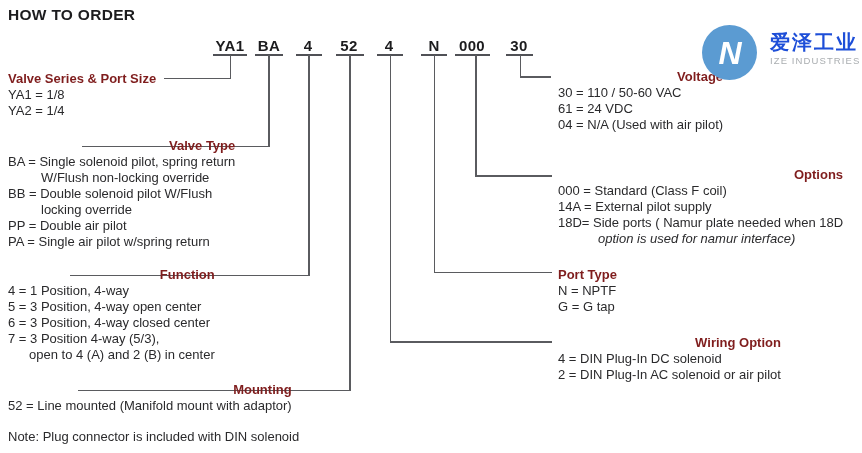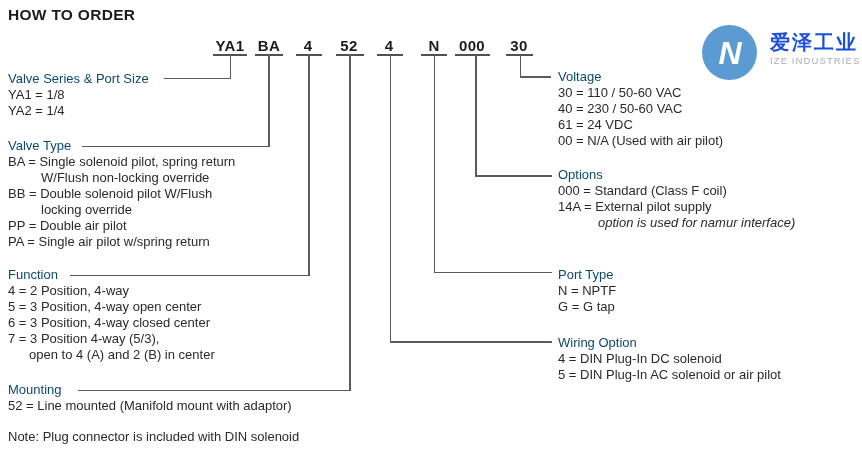--- a/index.html
+++ b/index.html
@@ -15,21 +15,21 @@
   .code {
     position:absolute; top:37px; transform:translateX(-50%);
     font-size:15px; font-weight:bold; color:#1c1c1e; letter-spacing:.4px; white-space:nowrap;
   }
   .underline { position:absolute; top:54px; height:2px; background:#505156; }
   
   .vline { position:absolute; width:1.5px; background:#5a5b5f; }
   .hline { position:absolute; height:1.5px; background:#5a5b5f; }
   
   .section { position:absolute; font-size:13px; line-height:16px; white-space:nowrap; }
-  .sec-title { font-weight:normal; color:#0c4a6e; }
+  .sec-title { font-weight:bold; color:#7f1d1d;text-align:right; }
   .indent-vt { padding-left:33px; }
   .indent-fn { padding-left:21px; }
   .indent-op { padding-left:40px;font-style:italic; }
   .note { position:absolute; left:8px; top:429px; font-size:13px; color:#2a2a2c; white-space:nowrap; }
   
   .logo { position:absolute; left:702px; top:25px; display:flex; align-items:flex-start; }
   .logo-text { margin-left:13px; padding-top:6px; }
   .brand-cn { font-size:20px; font-weight:bold; color:#1d4ed8; letter-spacing:2px; line-height:22px; }
   .brand-en { font-size:9.5px; color:#a9adb0; letter-spacing:1.1px; margin-top:2px; }
 </style>
@@ -93,57 +93,57 @@
     <div>BA = Single solenoid pilot, spring return</div>
     <div class="indent-vt">W/Flush non-locking override</div>
     <div>BB = Double solenoid pilot W/Flush</div>
     <div class="indent-vt">locking override</div>
     <div>PP = Double air pilot</div>
     <div>PA = Single air pilot w/spring return</div>
   </div>
 
   <div class="section" style="left:8px;top:267px">
     <div class="sec-title">Function</div>
-    <div>4 = 2 Position, 4-way</div>
+    <div>4 = 1 Position, 4-way</div>
     <div>5 = 3 Position, 4-way open center</div>
     <div>6 = 3 Position, 4-way closed center</div>
     <div>7 = 3 Position 4-way (5/3),</div>
     <div class="indent-fn">open to 4 (A) and 2 (B) in center</div>
   </div>
 
   <div class="section" style="left:8px;top:382px">
     <div class="sec-title">Mounting</div>
     <div>52 = Line mounted (Manifold mount with adaptor)</div>
   </div>
 
   <div class="section" style="left:558px;top:69px">
     <div class="sec-title">Voltage</div>
     <div>30 = 110 / 50-60 VAC</div>
-    <div>40 = 230 / 50-60 VAC</div>
     <div>61 = 24 VDC</div>
-    <div>00 = N/A (Used with air pilot)</div>
+    <div>04 = N/A (Used with air pilot)</div>
   </div>
 
   <div class="section" style="left:558px;top:167px">
     <div class="sec-title">Options</div>
     <div>000 = Standard (Class F coil)</div>
     <div>14A = External pilot supply</div>
+    <div>18D= Side ports ( Namur plate needed when 18D</div>
     <div class="indent-op">option is used for namur interface)</div>
   </div>
 
   <div class="section" style="left:558px;top:267px">
     <div class="sec-title">Port Type</div>
     <div>N = NPTF</div>
     <div>G = G tap</div>
   </div>
 
   <div class="section" style="left:558px;top:335px">
     <div class="sec-title">Wiring Option</div>
     <div>4 = DIN Plug-In DC solenoid</div>
-    <div>5 = DIN Plug-In AC solenoid or air pilot</div>
+    <div>2 = DIN Plug-In AC solenoid or air pilot</div>
   </div>
 
   <div class="note">Note: Plug connector is included with DIN solenoid</div>
 
   <div class="logo">
     <svg width="55" height="55" viewBox="0 0 55 55">
       <circle cx="27.5" cy="27.5" r="27.5" fill="#5b9bd2"></circle>
       <text x="28" y="39" font-size="32" font-weight="bold" font-style="italic" text-anchor="middle" fill="#ffffff" font-family="Liberation Sans, sans-serif">N</text>
     </svg>
     <div class="logo-text">

